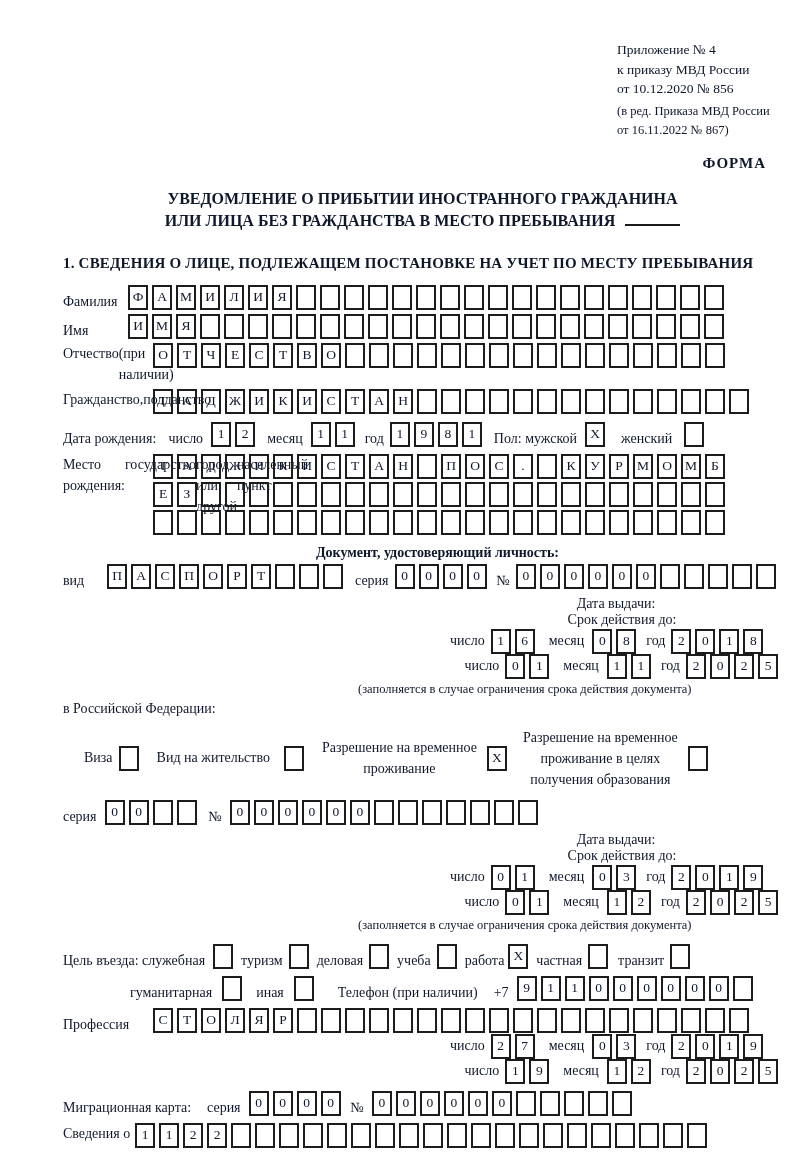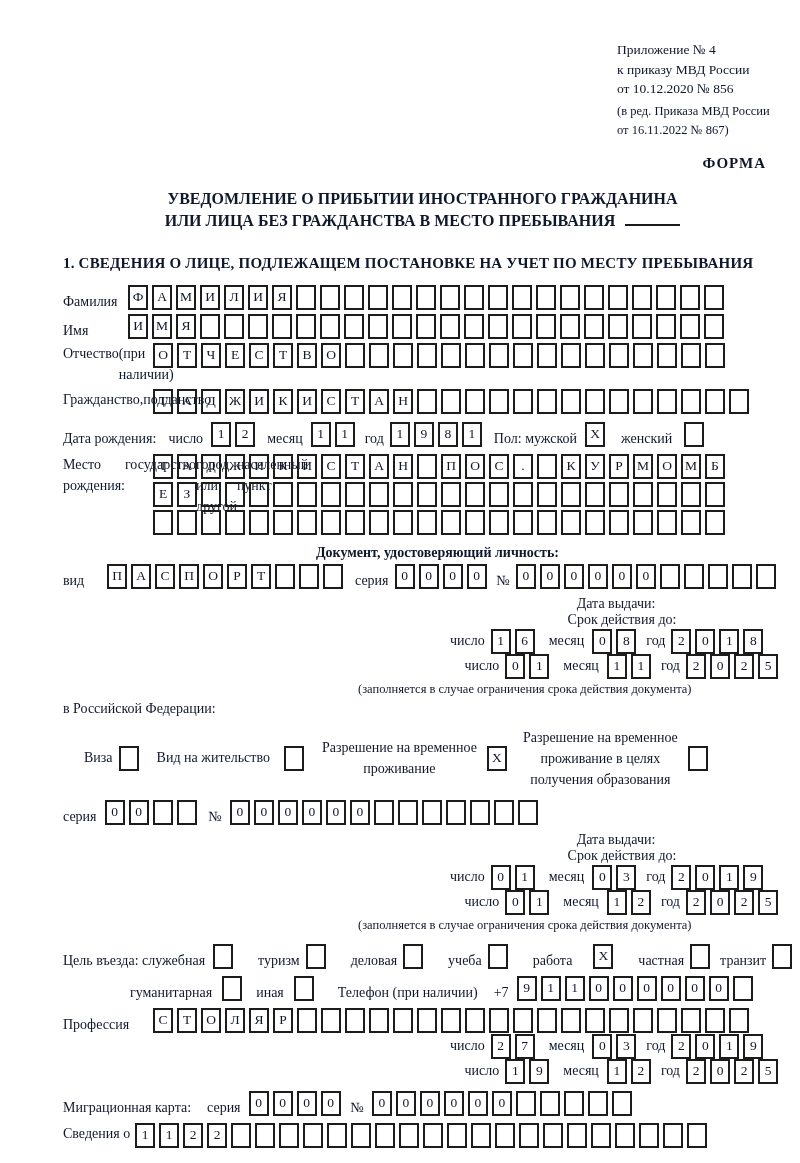--- a/index.html
+++ b/index.html
@@ -26,21 +26,21 @@
   .lblcol { display:flex; flex-direction:row; line-height:21px; }
   .colrows { display:flex; flex-direction:column; }
   .colrows .cells { margin-bottom:3px; }
   .colrows.wide .cells { margin-bottom:8px; }
   .cells { display:inline-flex; }
   .cell {
     width:20px; height:25px; border:2px solid #1c1c1c; margin-right:4px;
     display:flex; align-items:center; justify-content:center;
     font-size:13.5px; flex:0 0 20px;
   }
-  .g4{margin-left:21px}.g6{margin-left:6px}.g8{margin-left:8px}.g10{margin-left:10px}
+  .g4{margin-left:4px}.g6{margin-left:6px}.g8{margin-left:8px}.g10{margin-left:10px}
   .g12{margin-left:12px}.g14{margin-left:14px}.g16{margin-left:16px}.g20{margin-left:20px}
   .doc-heading { margin-top:7px; margin-left:30px; text-align:center; font-weight:bold; font-size:14px; }
   .daterow { margin-left:-25px;flex-direction:column; }
   .dh-left { display:inline-block; width:332px; text-align:center; }
   .dh-right { display:inline-block; width:320px; margin-left:52px; text-align:center; }
   .dategrp { display:inline-flex; align-items:center; width:332px; }
   .dategrp.rt { width:auto; margin-left:52px; }
   .note { margin-top:3px; margin-left:295px; font-size:12.5px; }
   .plain { margin-top:9px; line-height:23px; }
   .cb-row { align-items:center; margin-top:7px;margin-left:21px; }

